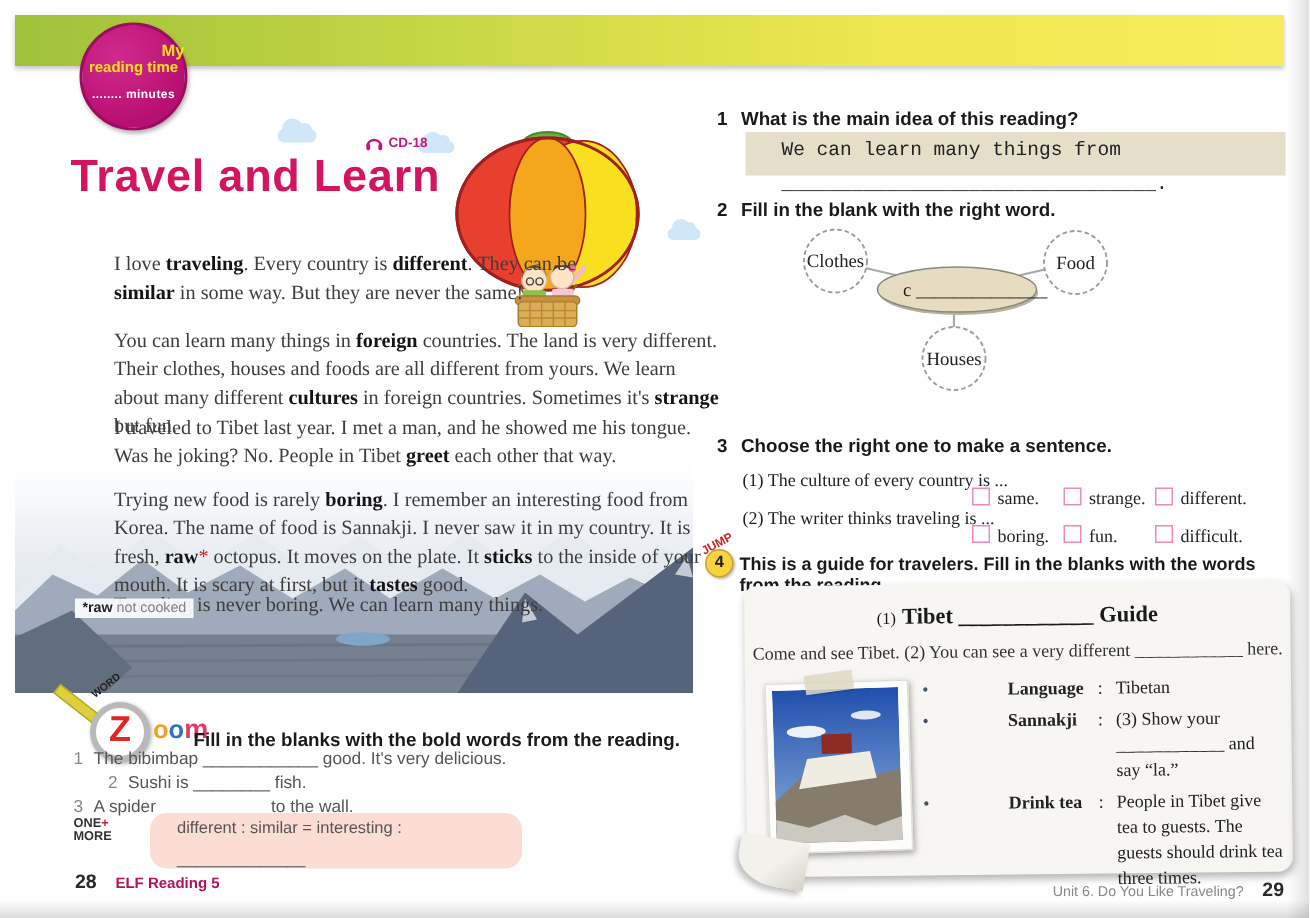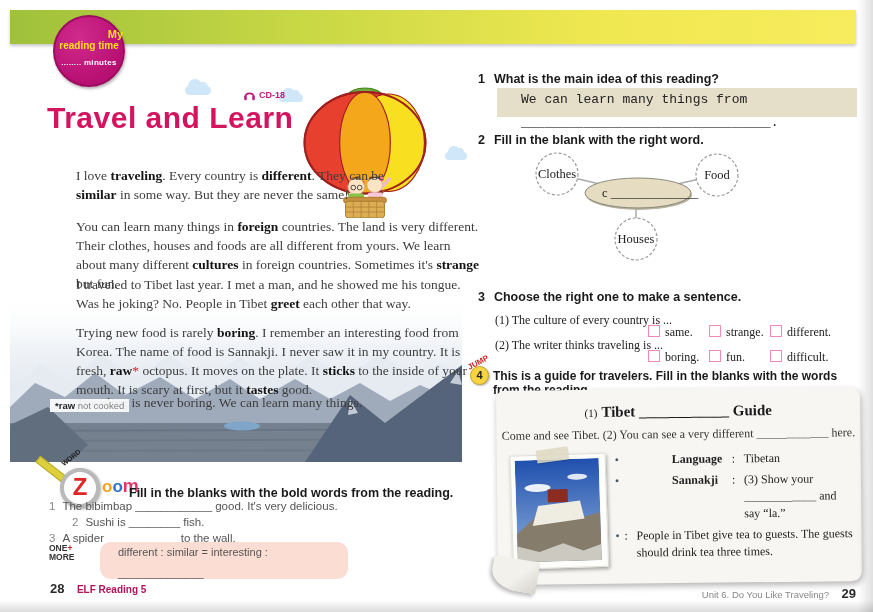--- a/index.html
+++ b/index.html
@@ -309,20 +309,21 @@
         <span class="g-value">Tibetan</span>
       </div>
       <div class="g-item">
         <span class="g-bullet">•</span>
         <span class="g-label">Sannakji</span>
         <span class="g-colon">:</span>
         <span class="g-value">(3) Show your ____________ and say “la.”</span>
       </div>
       <div class="g-item">
         <span class="g-bullet">•</span>
+        <span class="g-label">Drink tea</span>
         <span class="g-colon">:</span>
         <span class="g-value">People in Tibet give tea to guests. The guests should drink tea three times.</span>
       </div>
     </div>
   </div>
 
   <div class="footer-r">
     <span class="unit">Unit 6. Do You Like Traveling?</span>
     <span class="pnum">29</span>
   </div>

